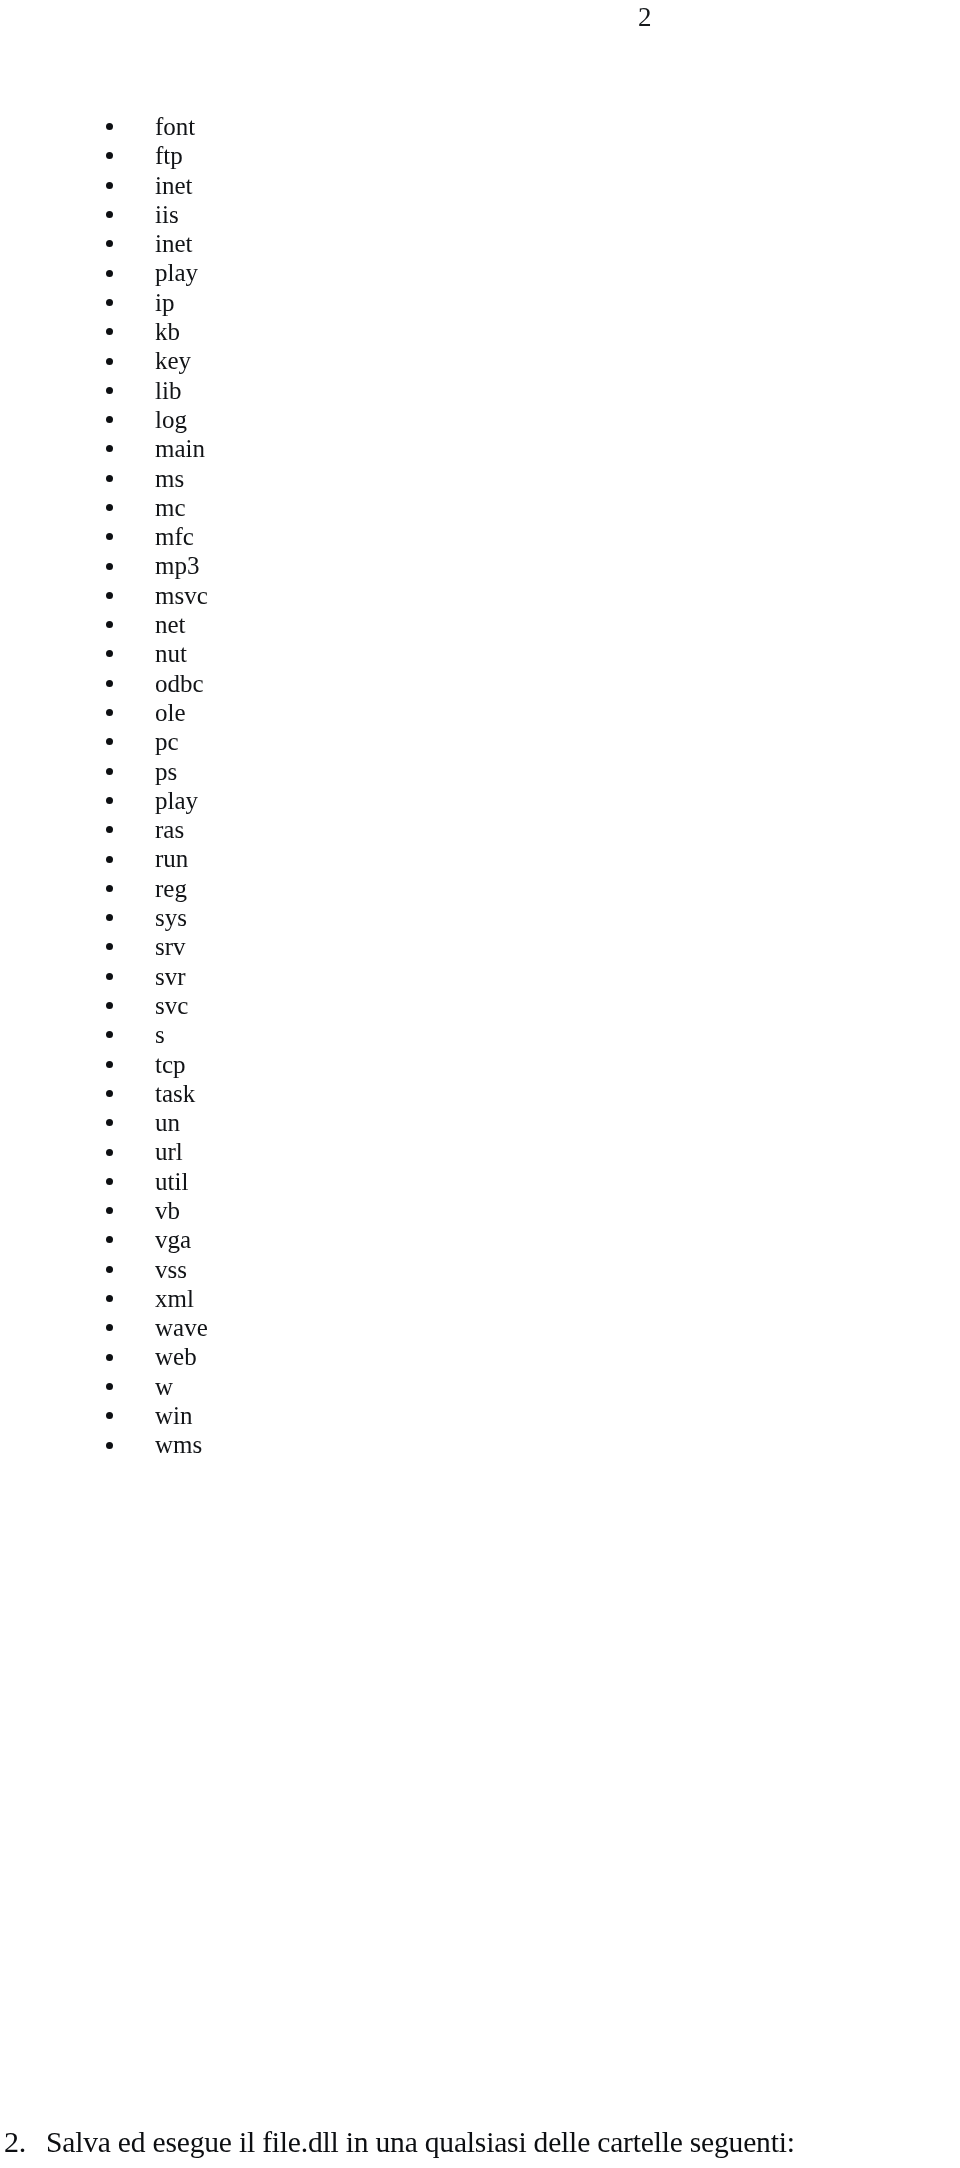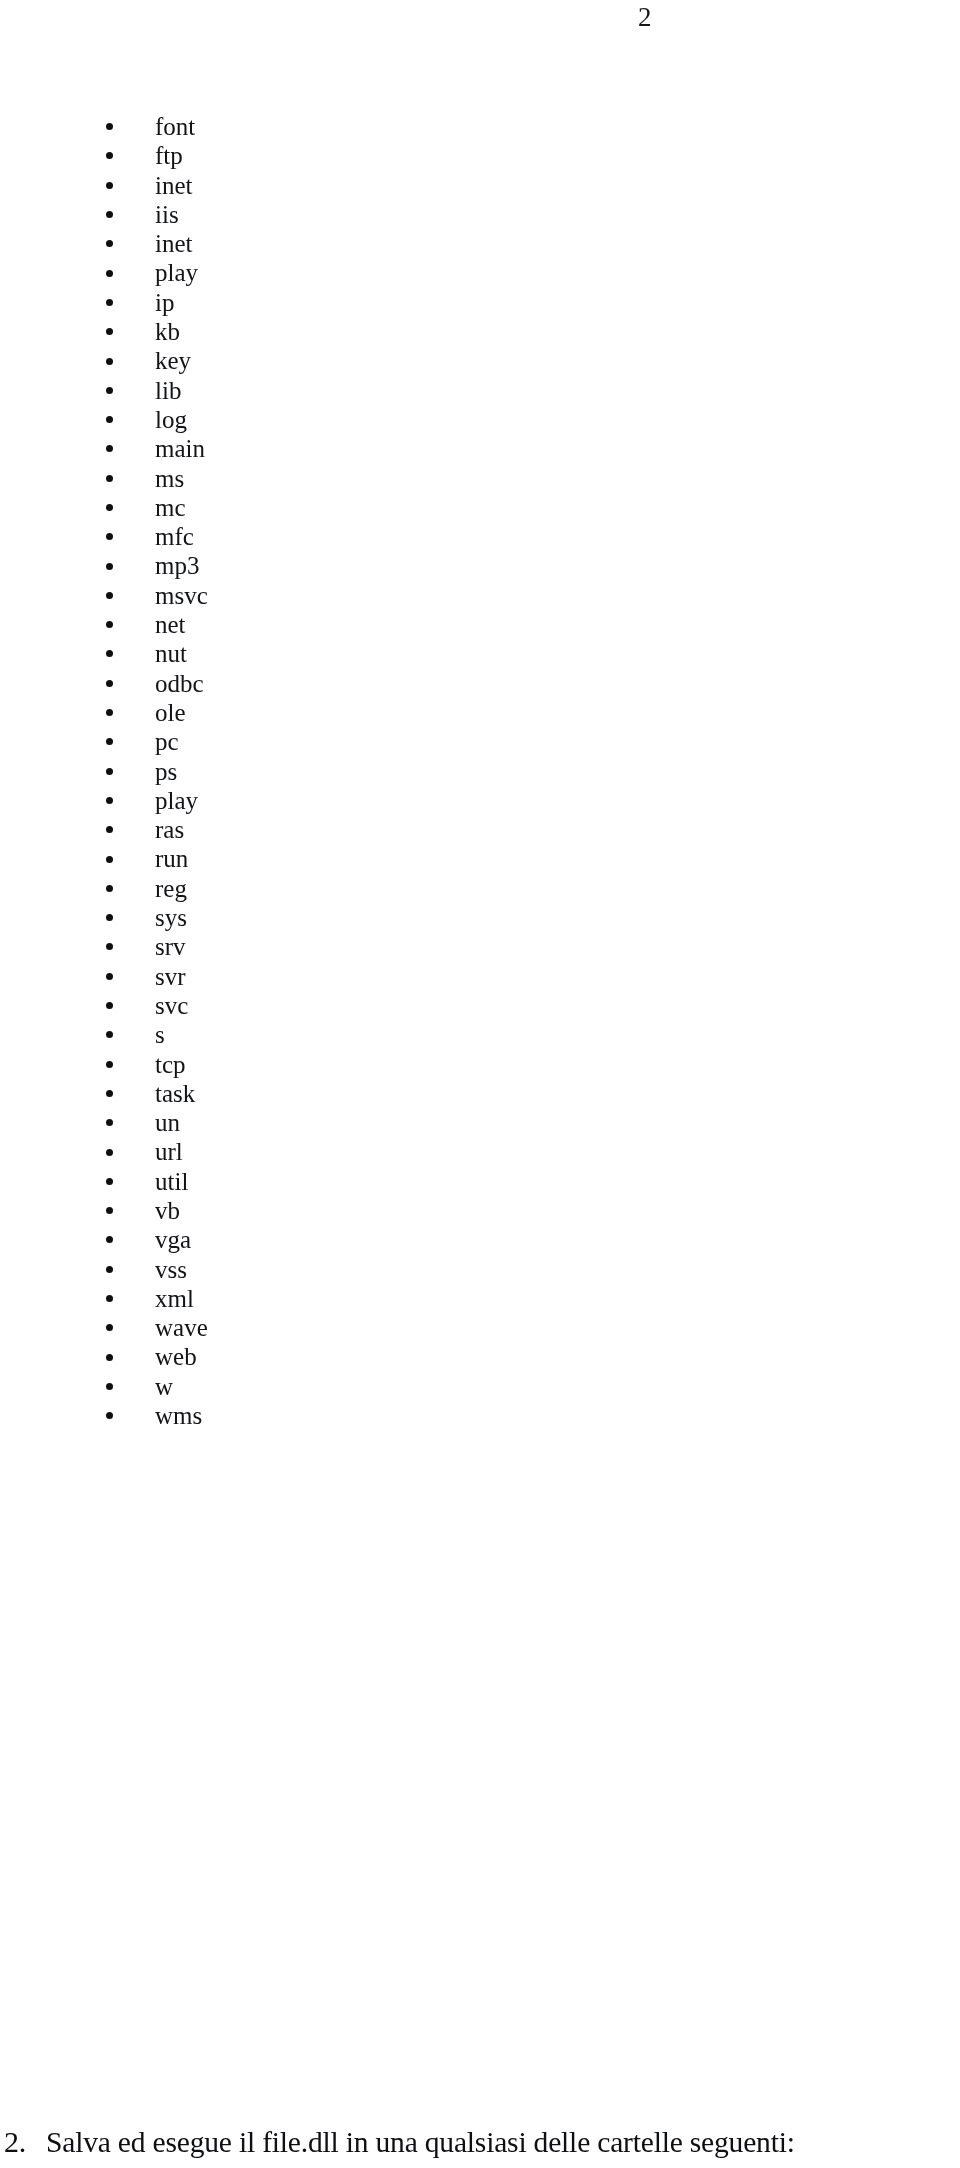--- a/index.html
+++ b/index.html
@@ -152,20 +152,21 @@
       <li><span class="bullet"></span><span class="label">un</span></li>
       <li><span class="bullet"></span><span class="label">url</span></li>
       <li><span class="bullet"></span><span class="label">util</span></li>
       <li><span class="bullet"></span><span class="label">vb</span></li>
       <li><span class="bullet"></span><span class="label">vga</span></li>
       <li><span class="bullet"></span><span class="label">vss</span></li>
       <li><span class="bullet"></span><span class="label">xml</span></li>
       <li><span class="bullet"></span><span class="label">wave</span></li>
       <li><span class="bullet"></span><span class="label">web</span></li>
       <li><span class="bullet"></span><span class="label">w</span></li>
+      <li><span class="bullet"></span><span class="label">win</span></li>
       <li><span class="bullet"></span><span class="label">wms</span></li>
     </ul>
 
   <div class="step">
     <div class="step-inner">
       <span class="step-number">2.</span>
       <span class="step-text">Salva ed esegue il file.dll in una qualsiasi delle cartelle seguenti:</span>
     </div>
   </div>
 

